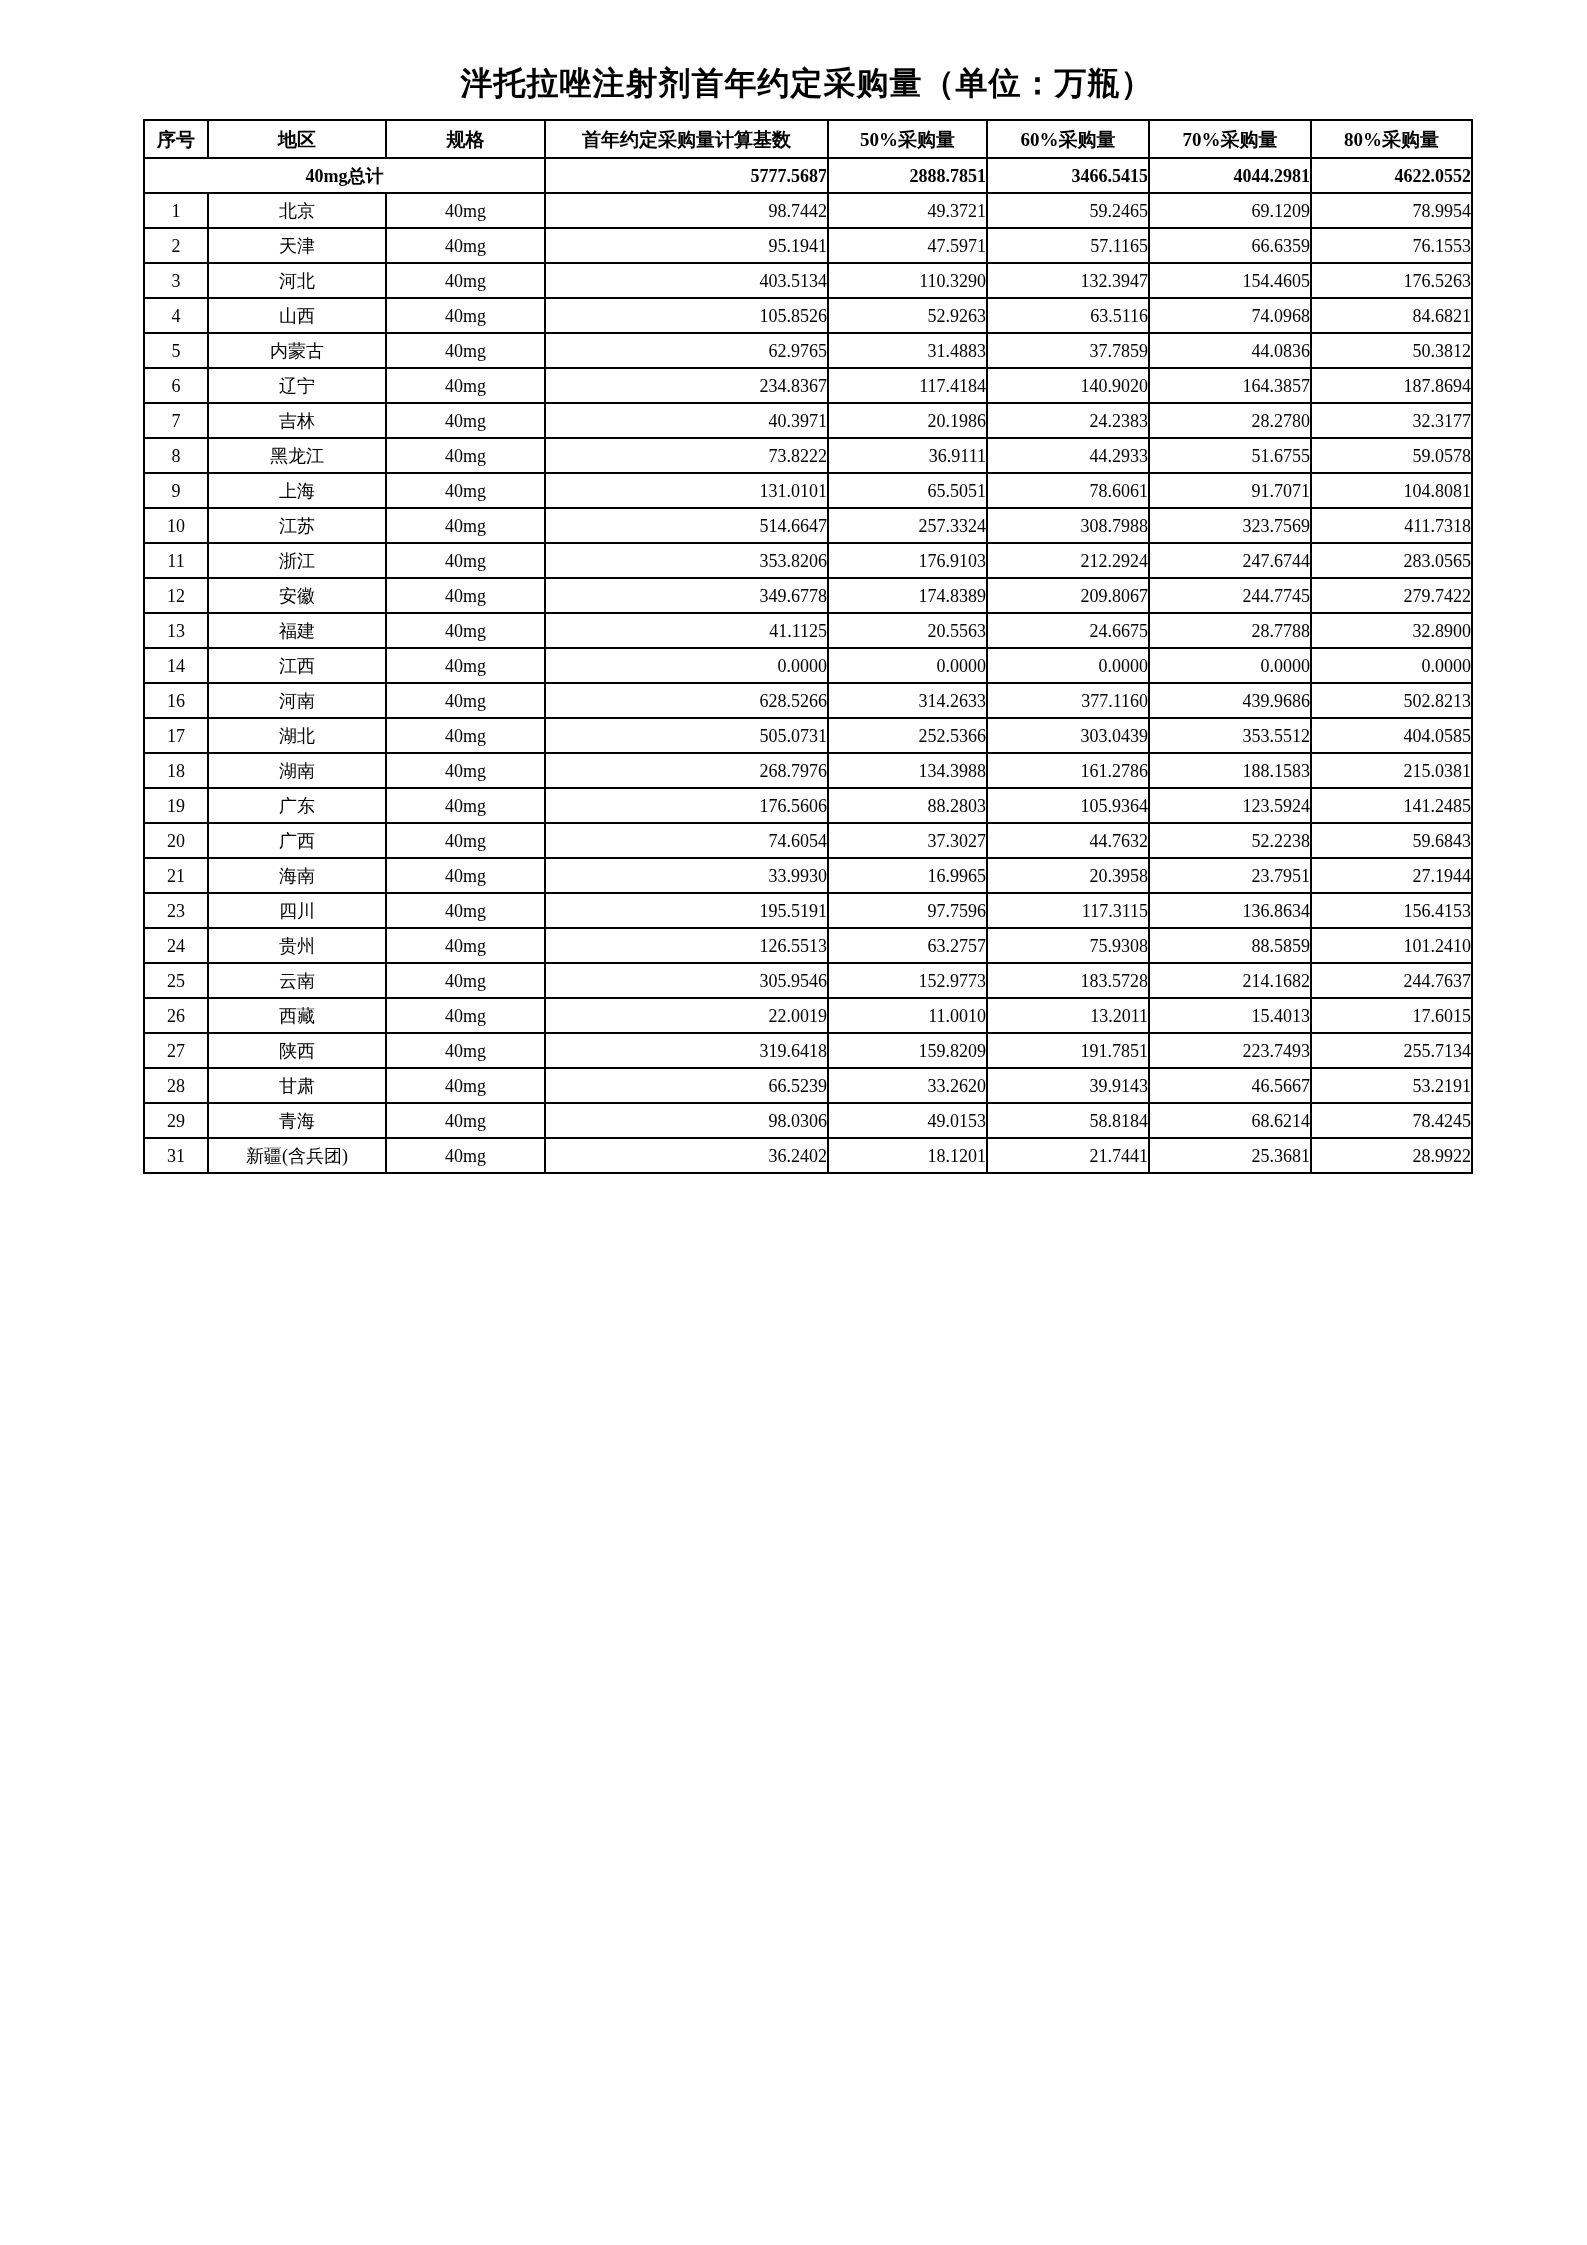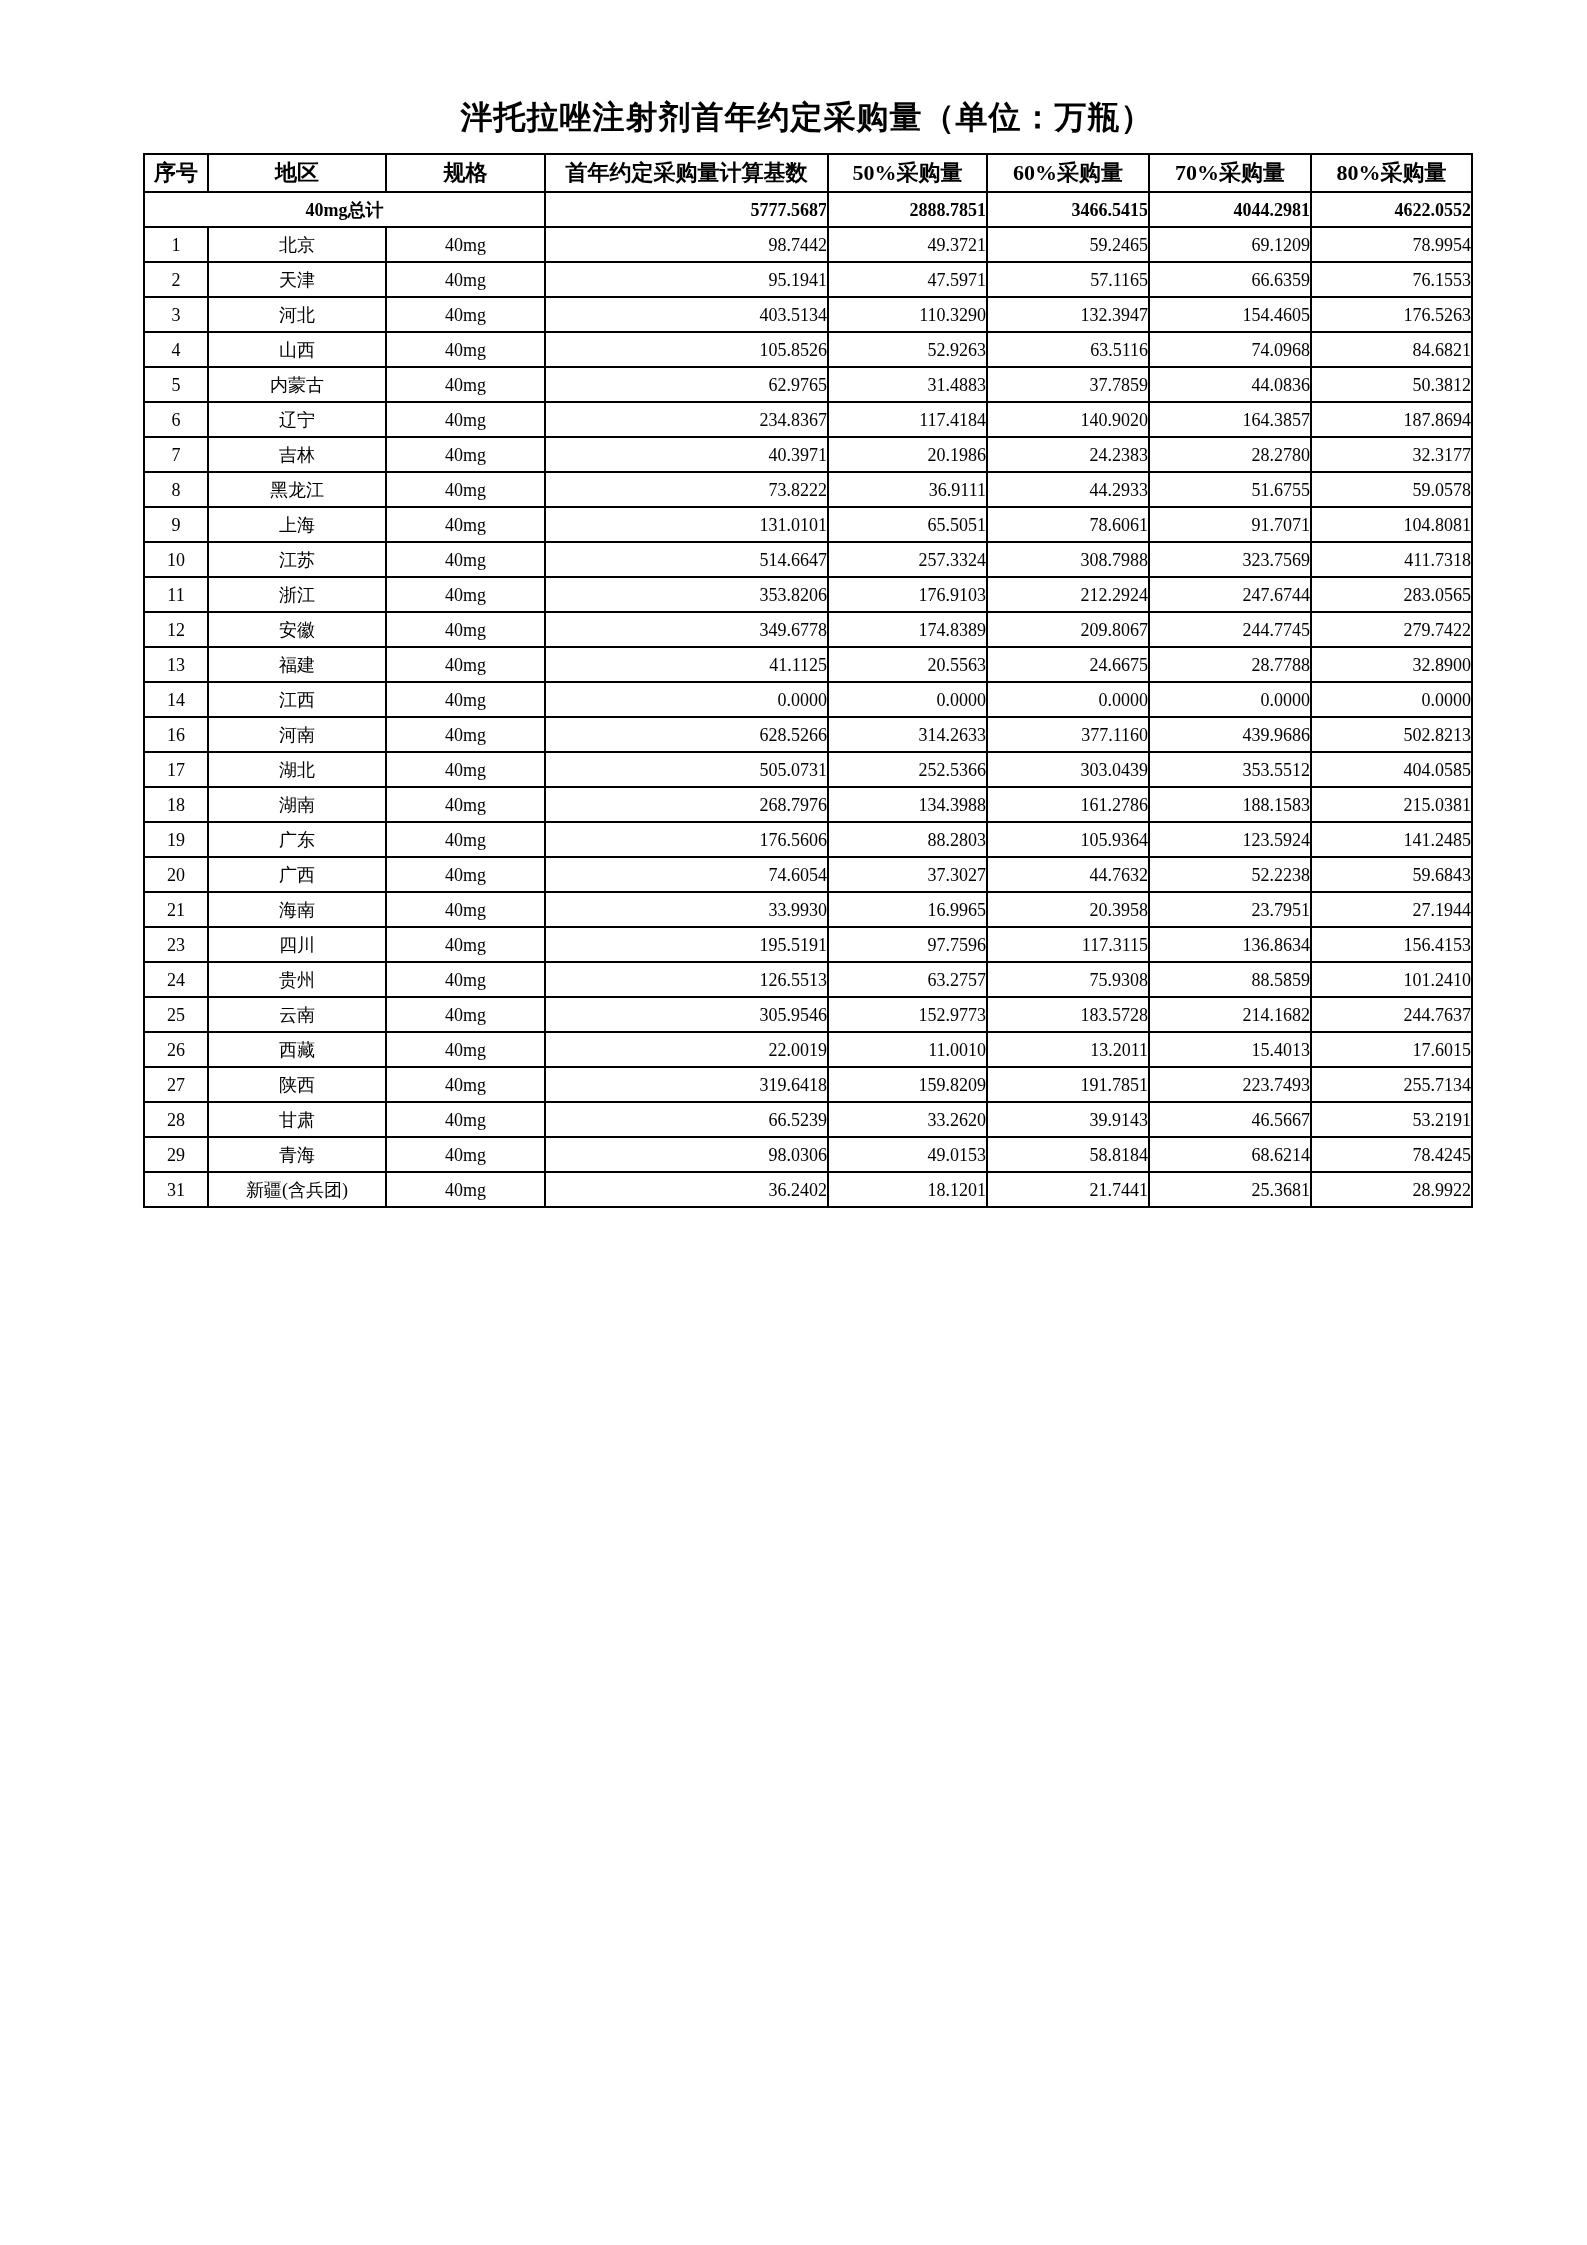--- a/index.html
+++ b/index.html
@@ -8,21 +8,21 @@
     background: #ffffff;
   }
   body {
     width: 1587px;
     height: 2245px;
     font-family: "Liberation Serif", "DejaVu Serif", serif;
     color: #000000;
     position: relative;
   }
   .sheet {
-    padding-top: 96px;
+    padding-top: 62px;
     padding-left: 143px;
     width: 1328px;
   }
   .doc-title {
     margin: 0 0 13px 0;
     width: 1328px;
     text-align: center;
     font-size: 32px;
     font-weight: bold;
     letter-spacing: 1px;
@@ -36,21 +36,21 @@
   .purchase-table th,
   .purchase-table td {
     border: 2px solid #000000;
     overflow: hidden;
     white-space: nowrap;
     padding: 0;
     line-height: 1;
   }
   .purchase-table thead th {
     height: 36px;
-    font-size: 22px;
+    font-size: 19px;
     font-weight: bold;
     text-align: center;
   }
   .purchase-table td {
     height: 33px;
     font-size: 18px;
   }
   .total-row td {
     font-weight: bold;
     border-radius: 9px;

